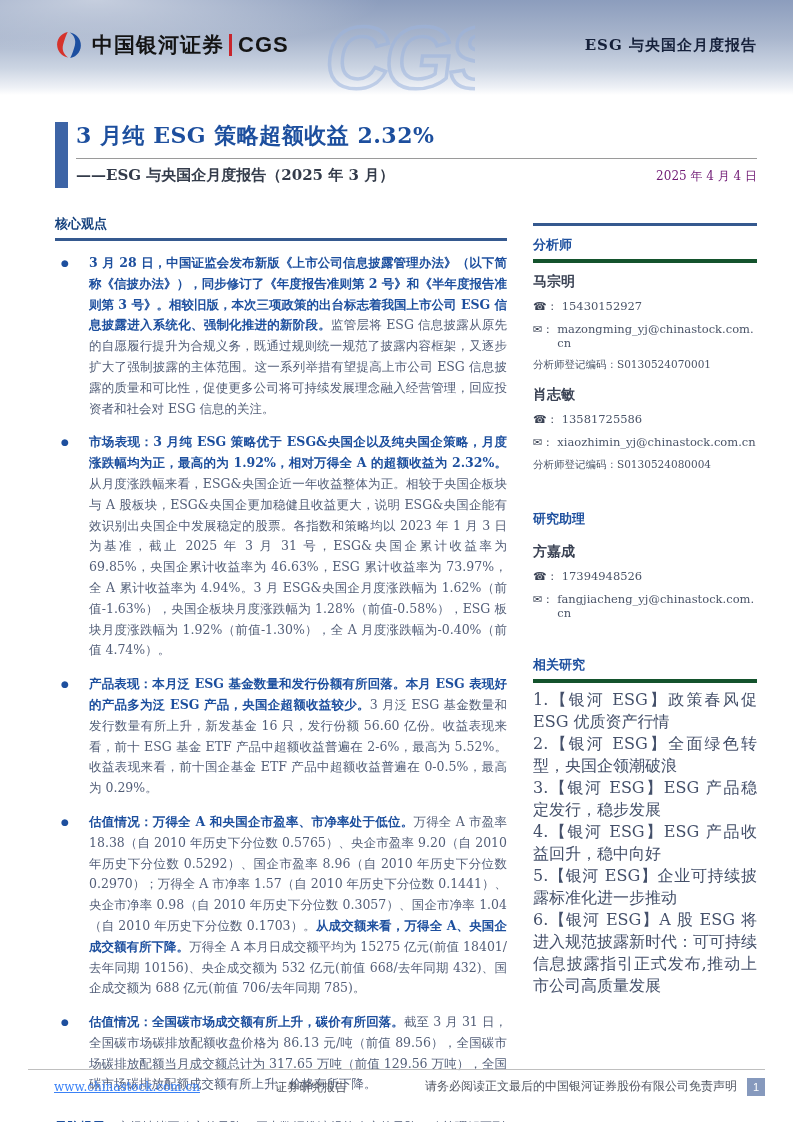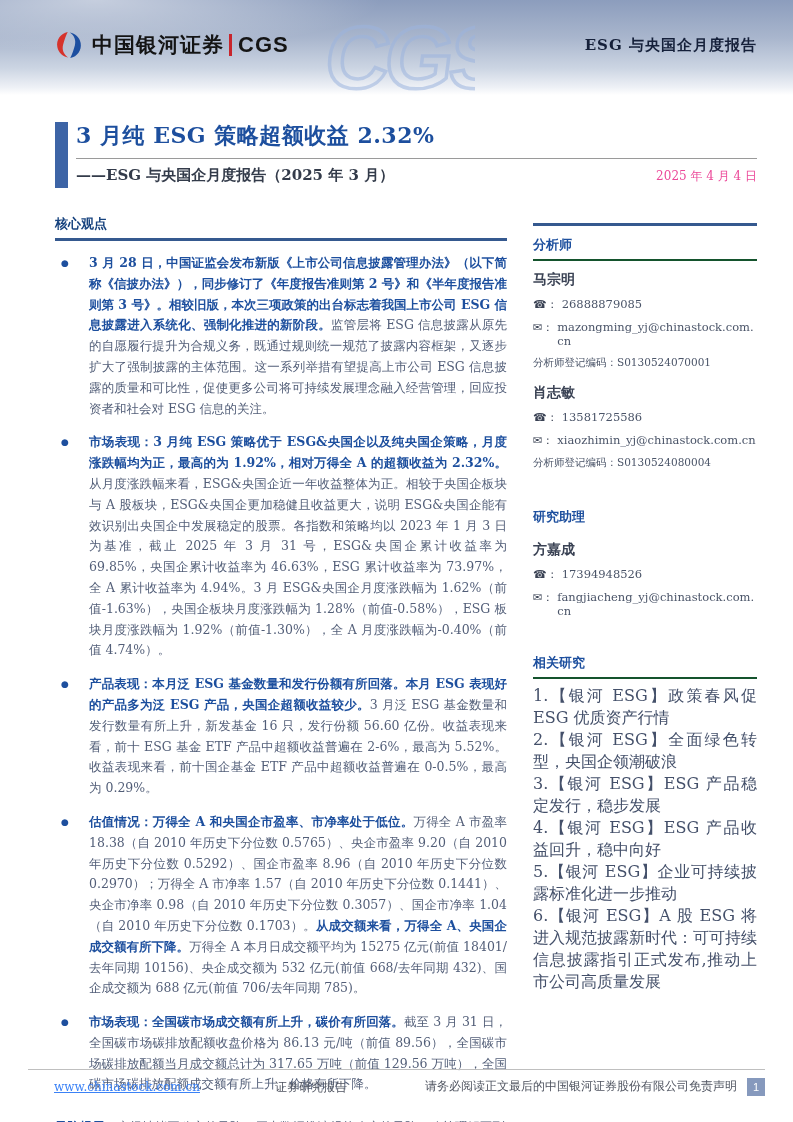--- a/index.html
+++ b/index.html
@@ -28,39 +28,39 @@
     position:absolute;right:36px;top:36px;
     font-size:15px;font-weight:700;color:#15203a;letter-spacing:1px;
   }
   
   .title-block{position:relative;margin:26px 36px 0 55px;}
   .title-bar{position:absolute;left:0;top:1px;width:13px;height:66px;}
   .title-main{margin-left:21px;font-size:22px;font-weight:700;letter-spacing:.5px;}
   .title-divider{margin:7px 0 0 21px;border-bottom:1px solid #9a9a9a;}
   .subtitle-row{margin:7px 0 0 21px;display:flex;justify-content:space-between;align-items:baseline;}
   .subtitle{font-size:15px;font-weight:700;color:#333b4a;}
-  .report-date{font-size:12px;color:#ec4899;}
+  .report-date{font-size:12px;color:#701a75;}
   
   .content{display:flex;margin:18px 36px 0 55px;}
   .col-left{width:452px;flex:0 0 452px;}
   .col-right{margin-left:26px;flex:1;min-width:0;}
   .core-heading{font-size:13px;font-weight:700;margin:12px 0 5px 0;}
   .thick-rule{height:3px;}
   .side-rule{height:3px;margin-top:20px;}
   
   .bullets{list-style:none;margin:12px 0 0 0;padding:0;}
   .bullets li{display:flex;margin-bottom:13px;}
   .bullet-dot{flex:0 0 12px;font-size:9px;line-height:21px;margin:0 16px 0 6px;color:#1d4f9e;}
   .btxt{margin:0;font-size:12.5px;line-height:20.8px;text-align:justify;color:#525e78;}
   .seg-b{font-weight:700;color:#1d4f9e;}
   .risk{margin-top:22px;font-size:12.5px;line-height:20.8px;text-align:justify;color:#525e78;}
   .risk-label{font-weight:700;color:#1d4f9e;}
   
   .side-heading{font-size:13px;font-weight:700;color:#1d4f9e;
-    padding:10px 0 5px 0;border-bottom:2px solid #14532d;margin-bottom:6px;}
+    padding:10px 0 5px 0;border-bottom:4px solid #14532d;margin-bottom:6px;}
   .side-heading.no-line{border-bottom:none;margin-bottom:2px;padding-top:24px;}
   .analyst-name{font-size:14px;font-weight:700;color:#3a4254;margin:10px 0 4px 0;}
   .contact-row{font-size:11.5px;color:#4a5468;margin:8px 0;display:flex;align-items:baseline;}
   .contact-icon{font-family:"DejaVu Sans",sans-serif;font-size:11px;color:#3a4254;margin-right:4px;flex:0 0 auto;}
   .contact-val{word-break:break-all;}
   .reg-row{font-size:10.5px;color:#4a5468;margin:6px 0 14px 0;}
   .related-list{list-style:none;margin:6px 0 0 0;padding:0;}
   .related-list li{font-size:16px;line-height:22px;color:#44506a;text-align:justify;}
   
   .footer{
@@ -125,37 +125,37 @@
       <li>
         <span class="bullet-dot">●</span>
         <p class="btxt"><span class="seg-b">产品表现：本月泛 ESG 基金数量和发行份额有所回落。本月 ESG 表现好的产品多为泛 ESG 产品，央国企超额收益较少。</span><span>3 月泛 ESG 基金数量和发行数量有所上升，新发基金 16 只，发行份额 56.60 亿份。收益表现来看，前十 ESG 基金 ETF 产品中超额收益普遍在 2-6%，最高为 5.52%。收益表现来看，前十国企基金 ETF 产品中超额收益普遍在 0-0.5%，最高为 0.29%。</span></p>
       </li>
       <li>
         <span class="bullet-dot">●</span>
         <p class="btxt"><span class="seg-b">估值情况：万得全 A 和央国企市盈率、市净率处于低位。</span><span>万得全 A 市盈率 18.38（自 2010 年历史下分位数 0.5765）、央企市盈率 9.20（自 2010 年历史下分位数 0.5292）、国企市盈率 8.96（自 2010 年历史下分位数 0.2970）；万得全 A 市净率 1.57（自 2010 年历史下分位数 0.1441）、央企市净率 0.98（自 2010 年历史下分位数 0.3057）、国企市净率 1.04（自 2010 年历史下分位数 0.1703）。</span><span class="seg-b">从成交额来看，万得全 A、央国企成交额有所下降。</span><span>万得全 A 本月日成交额平均为 15275 亿元(前值 18401/去年同期 10156)、央企成交额为 532 亿元(前值 668/去年同期 432)、国企成交额为 688 亿元(前值 706/去年同期 785)。</span></p>
       </li>
       <li>
         <span class="bullet-dot">●</span>
-        <p class="btxt"><span class="seg-b">市场表现：全国碳市场成交额有所上升，碳价有所回落。</span><span>截至 3 月 31 日，全国碳市场碳排放配额收盘价格为 86.13 元/吨（前值 89.56），全国碳市场碳排放配额当月成交额总计为 317.65 万吨（前值 129.56 万吨），全国碳市场碳排放配额成交额有所上升，价格有所下降。</span></p>
+        <p class="btxt"><span class="seg-b">估值情况：全国碳市场成交额有所上升，碳价有所回落。</span><span>截至 3 月 31 日，全国碳市场碳排放配额收盘价格为 86.13 元/吨（前值 89.56），全国碳市场碳排放配额当月成交额总计为 317.65 万吨（前值 129.56 万吨），全国碳市场碳排放配额成交额有所上升，价格有所下降。</span></p>
       </li>
     </ul>
 
     <p class="risk"><span class="risk-label">风险提示：</span><span>市场情绪不稳定的风险；历史数据推演规律改变的风险；政策理解不到</span></p>
   </div>
 
   <div class="col-right">
     <div class="side-rule" style="background:#35598f"></div>
 
     <div class="side-heading">分析师</div>
 
     <div>
       <div class="analyst-name">马宗明</div>
       <div class="contact-row">
         <span class="contact-icon">☎：</span>
-        <span class="contact-val">26888879085</span>
+        <span class="contact-val">15430152927</span>
       </div>
       <div class="contact-row">
         <span class="contact-icon">✉：</span>
         <span class="contact-val">mazongming_yj@chinastock.com.cn</span>
       </div>
       <div class="reg-row"><span>分析师登记编码：</span><span>S0130524070001</span></div>
     </div>
 
     <div>
       <div class="analyst-name">肖志敏</div>

